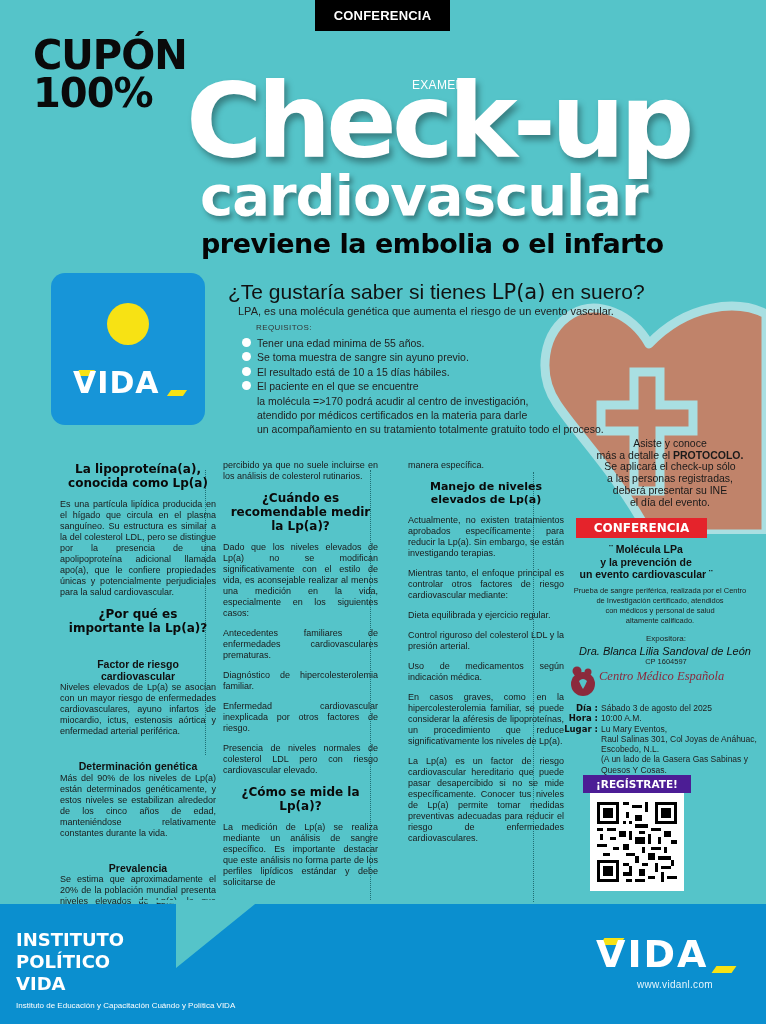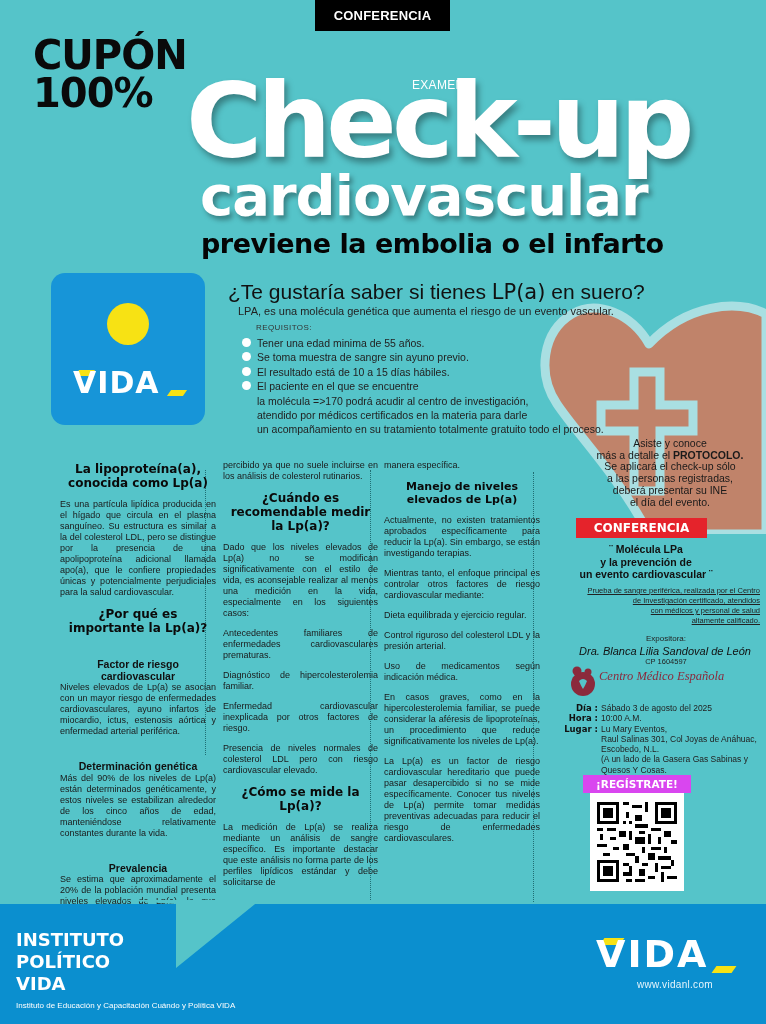--- a/index.html
+++ b/index.html
@@ -100,22 +100,22 @@
     left: 576px; top: 518px; width: 131px; height: 20px;
     background: #e5232b; color: #fff;
     font-family: "DejaVu Sans", sans-serif; font-weight: bold; font-size: 12px;
     display: flex; align-items: center; justify-content: center;
   }
   .conf-title {
     left: 566px; top: 543px; width: 160px; text-align: center;
     font-weight: bold; font-size: 10.5px; line-height: 12.5px; color: #111;
   }
   .prueba {
-    left: 560px; top: 586px; width: 200px; text-align: right;
-    font-size: 7.5px; line-height: 10px; color: #222; text-decoration: underline;
+    left: 560px; top: 586px; width: 200px; text-align: center;
+    font-size: 7.5px; line-height: 10px; color: #222;
   }
   .expositora-label {
     left: 600px; top: 634px; width: 132px; text-align: center;
     font-size: 8px; color: #222;
   }
   .expositora-name {
     left: 565px; top: 645px; width: 200px; text-align: center;
     font-style: italic; font-size: 11px; color: #111;
   }
   .cp { left: 600px; top: 657px; width: 132px; text-align: center; font-size: 7.5px; color: #222; }
@@ -125,21 +125,21 @@
     font-family: "Liberation Serif", serif; font-style: italic;
     font-size: 12.5px; color: #8b2a3c;
   }
   .details { left: 560px; top: 703px; font-size: 8.5px; line-height: 10.3px; color: #222; }
   .details .row { display: flex; }
   .details .k { width: 38px; text-align: right; font-weight: bold; font-family: "DejaVu Sans", sans-serif; font-size: 8.5px; margin-right: 3px; color: #111; }
   .details .v { width: 160px; }
 
   .reg-btn {
     left: 583px; top: 775px; width: 108px; height: 18px;
-    background: #d946ef; color: #fff;
+    background: #4c1d95; color: #fff;
     font-family: "DejaVu Sans", sans-serif; font-weight: bold; font-size: 10.5px;
     display: flex; align-items: center; justify-content: center;
   }
   .qr {
     left: 590px; top: 793px; width: 94px; height: 98px; background: #fff; padding: 6px 7px;
   }
 
   
   .col { font-size: 9px; line-height: 11px; color: #1a1a1a; text-align: justify; }
   .col p { margin-bottom: 9px; }
@@ -147,21 +147,21 @@
     font-family: "DejaVu Sans", sans-serif; font-weight: bold; font-size: 11px;
     line-height: 13px; text-align: center; color: #0a0a0a; margin-bottom: 9px;
   }
   .col h3.big { font-size: 12px; line-height: 14px; }
   .col h4 {
     font-weight: bold; font-size: 10.5px; line-height: 11.5px;
     text-align: center; color: #111; margin-top: 24px;
   }
   .col1 { left: 60px; top: 462px; width: 156px; }
   .col2 { left: 223px; top: 460px; width: 155px; }
-  .col3 { left: 384px; top: 460px; width: 156px; }
+  .col3 { left: 408px; top: 460px; width: 156px; }
   .vline { border-left: 1px dotted #1f6f74; }
   .v1 { left: 205px; top: 470px; height: 285px; }
   .v2 { left: 370px; top: 470px; height: 430px; }
   .v3 { left: 533px; top: 472px; height: 430px; }
 
   
   .footer {
     left: 0; top: 904px; width: 766px; height: 120px; background: #0b8fcf;
   }
   .inst {

